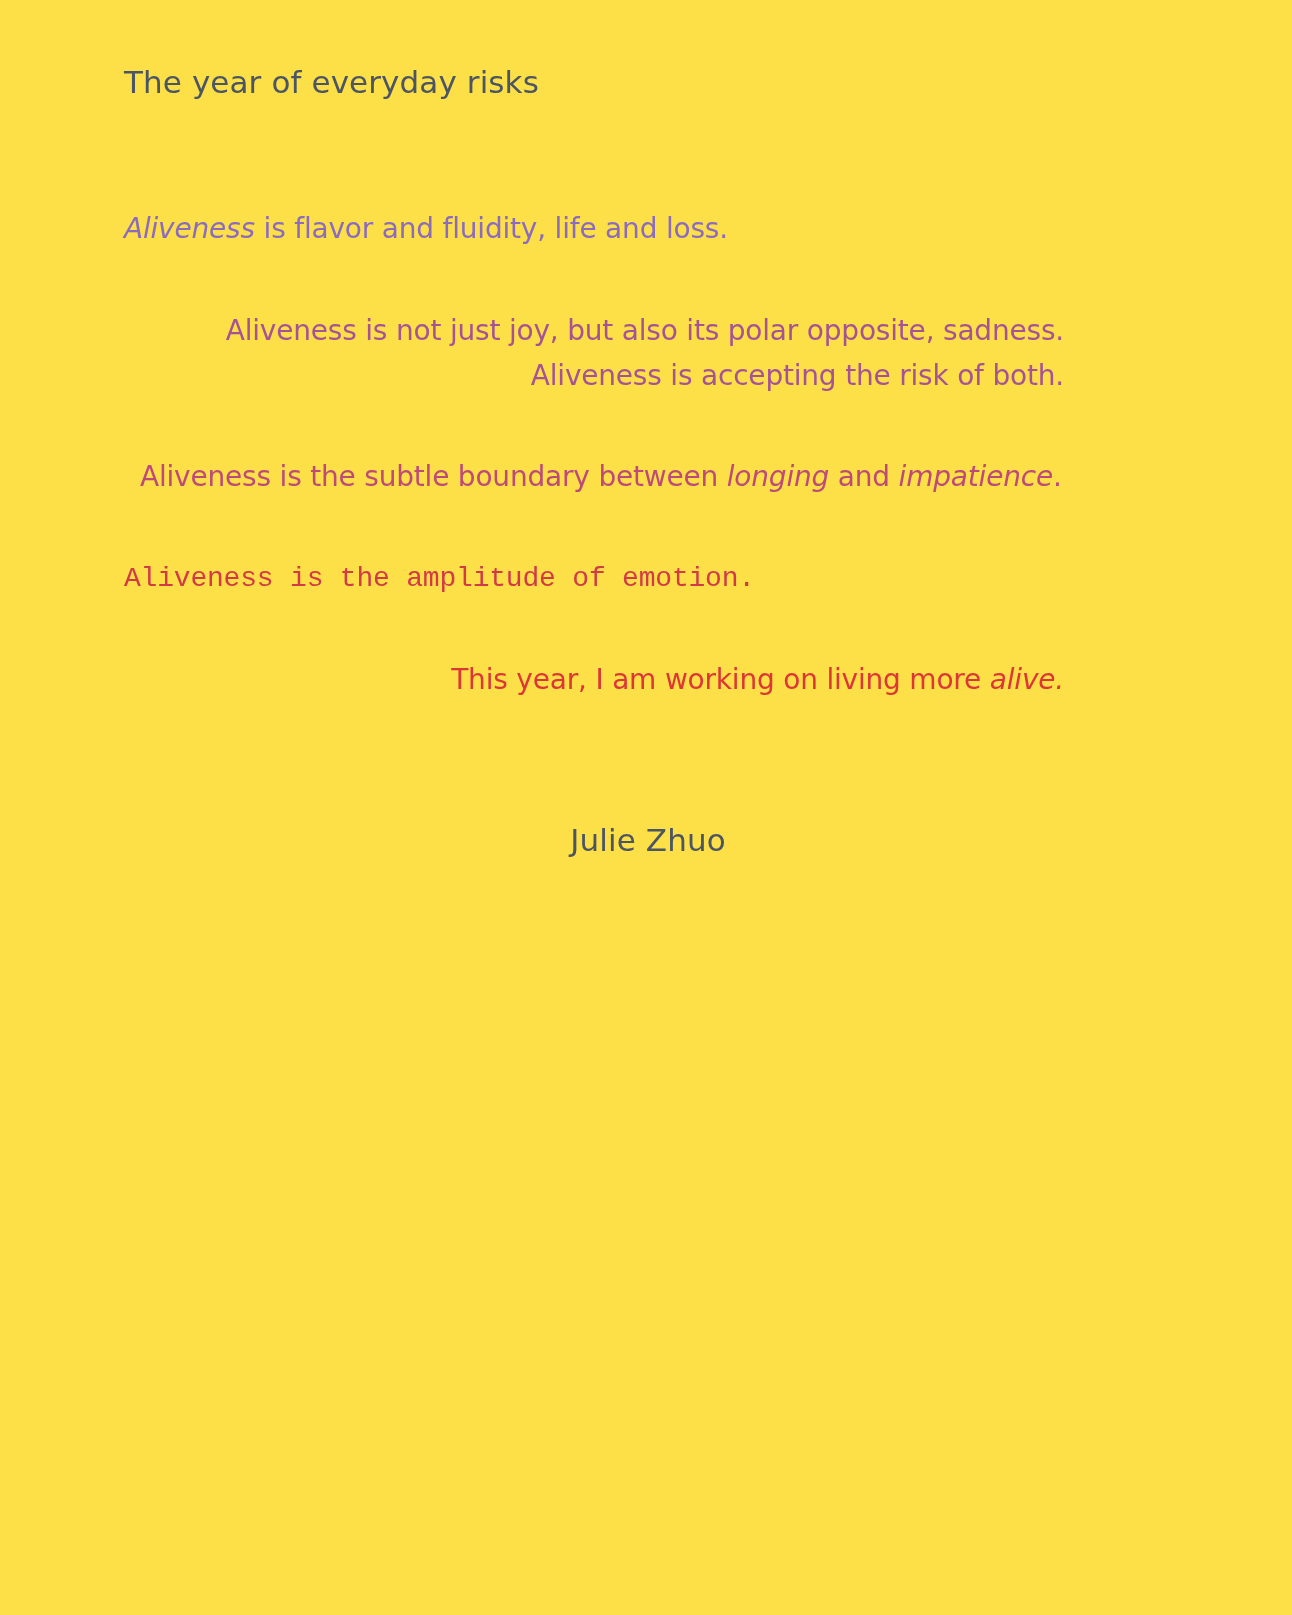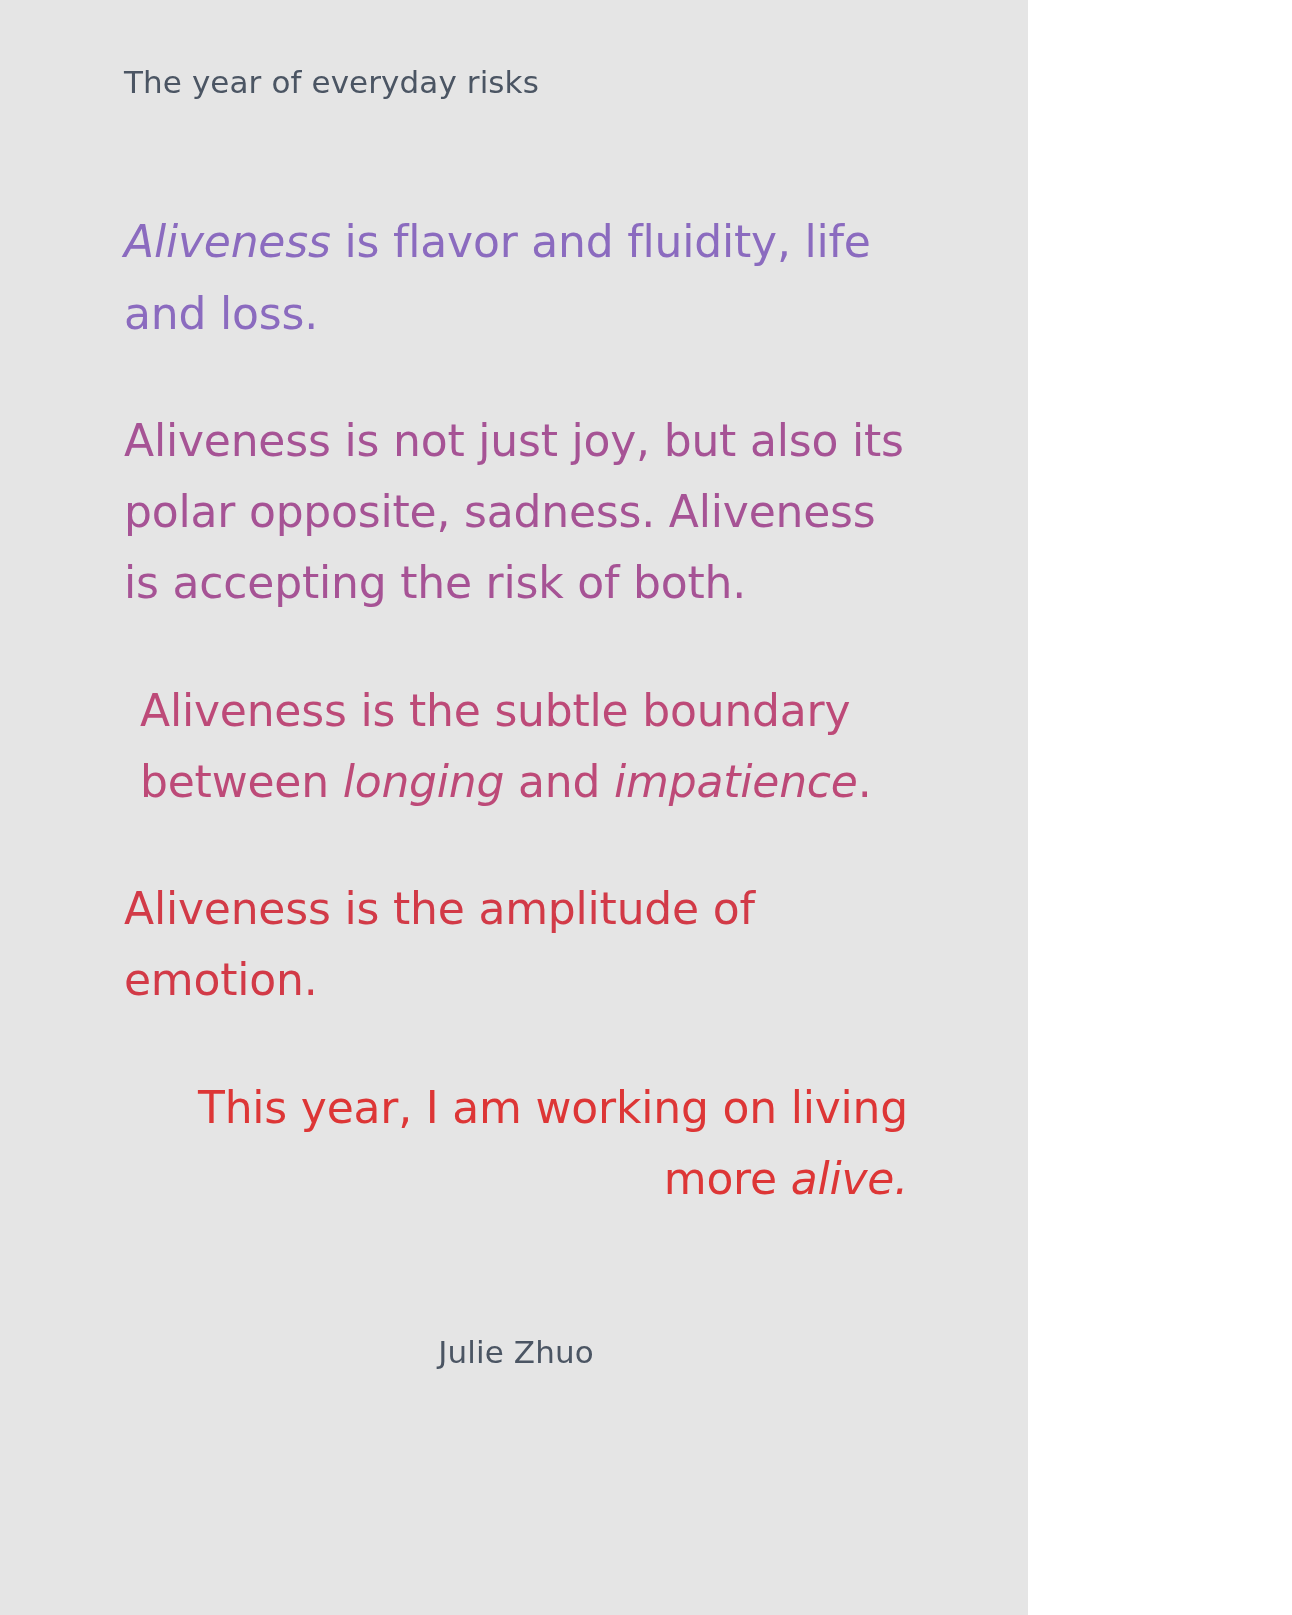--- a/index.html
+++ b/index.html
@@ -8,52 +8,52 @@
     background: #ffffff;
   }
   body {
     width: 1292px;
     height: 1615px;
     font-family: "DejaVu Sans", "Liberation Sans", sans-serif;
     -webkit-font-smoothing: antialiased;
   }
   .page {
     box-sizing: border-box;
-    width: 1028px;
+    width: 1292px;
     height: 1615px;
     padding: 62px 120px 0 124px;
-    background: #e5e5e5;
+    background: #fde047;
   }
   .kicker {
     font-size: 31px;
     line-height: 1.3;
     color: #4b5563;
     font-weight: 400;
     letter-spacing: 0.1px;
     margin: 0 0 0 0;
   }
   .body-block {
     margin-top: 104px;
   }
   .para {
-    font-size: 44px;
+    font-size: 28px;
     line-height: 1.62;
     font-weight: 500;
     letter-spacing: -0.2px;
     margin: 0 0 56px 0;
     max-width: 940px;
   }
   .para:last-of-type {
     margin-bottom: 0;
   }
   .p1 { color: #8b6bbf; }
-  .p2 { color: #a65395; }
+  .p2 { color: #a65395; text-align: right; }
   .p3 { color: #bd4a78; margin-left: 16px; }
   .p4 { color: #c9435f; }
-  .p5 { color: #d23a47; }
+  .p5 { color: #d23a47; font-family: Liberation Mono, monospace; }
   .p6 { color: #dd3636; text-align: right; }
   .ital {
     font-style: italic;
   }
   .author {
     margin-top: 118px;
     font-size: 31px;
     line-height: 1.3;
     color: #4b5563;
     font-weight: 400;

